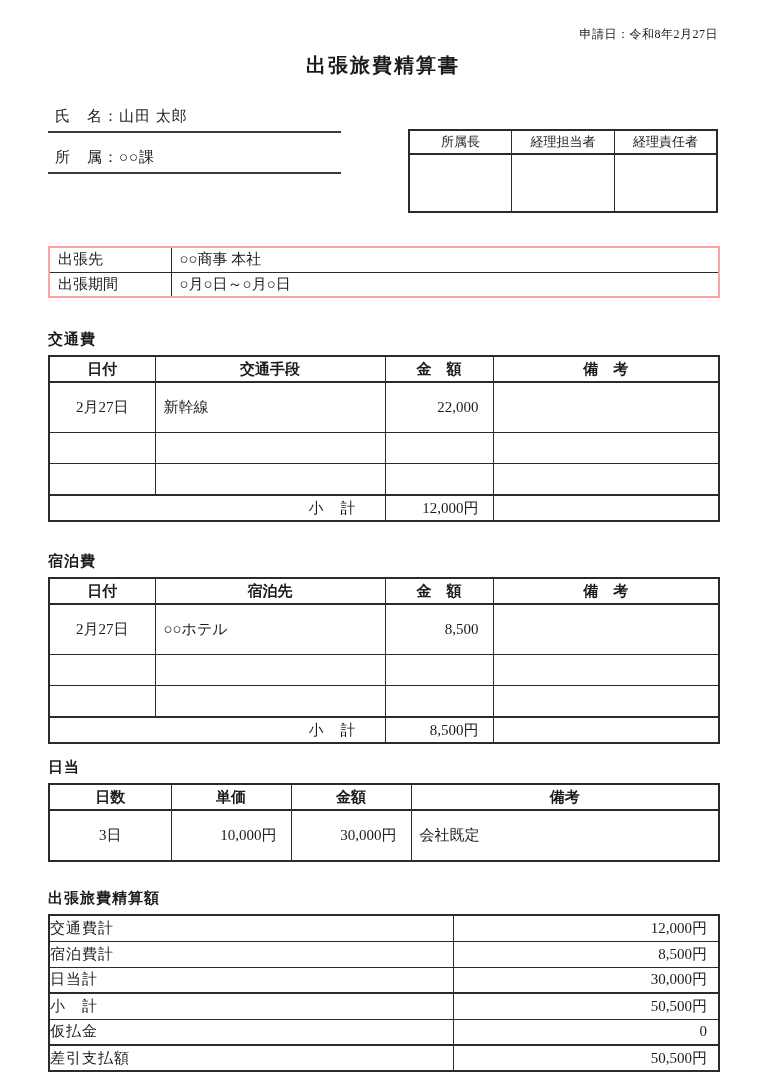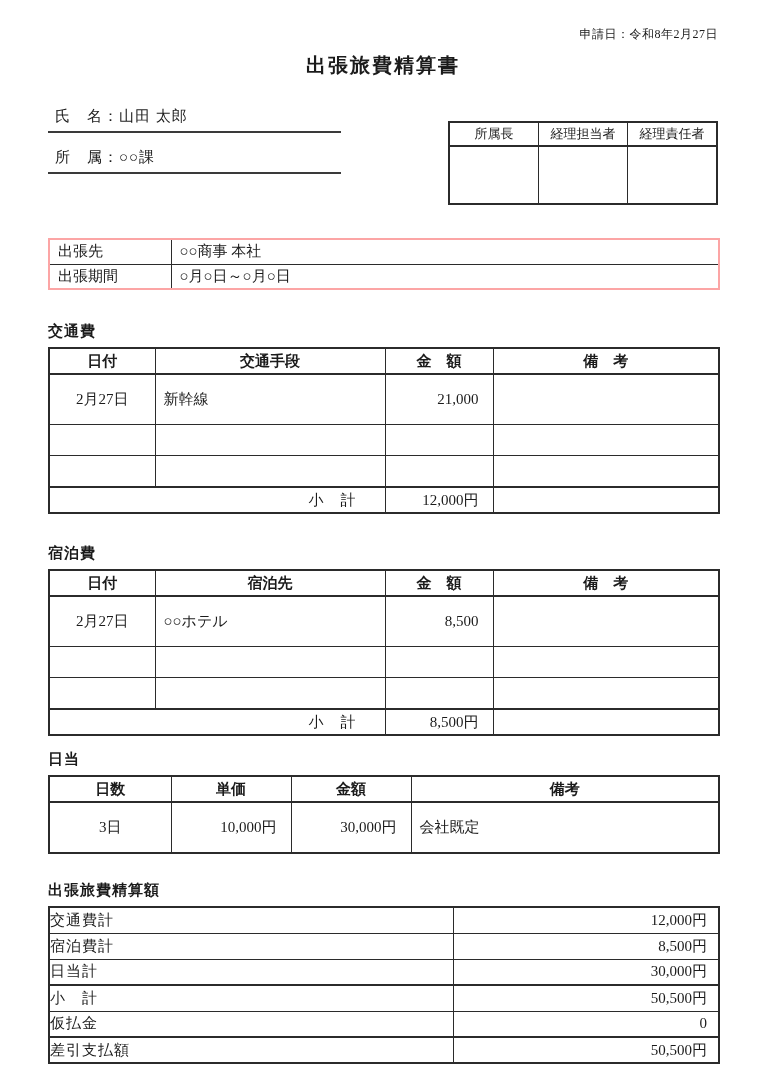--- a/index.html
+++ b/index.html
@@ -20,21 +20,21 @@
   .field {
     width: 293px; font-size: 15px;
     border-bottom: 2px solid #3a3a3a;
     padding: 2px 0 5px 7px; margin-bottom: 13px;
     letter-spacing: 1px; white-space: pre;
   }
 
   table { border-collapse: collapse; table-layout: fixed; }
   td, th { border: 1px solid #2b2b2b; font-size: 15px; overflow: hidden; white-space: nowrap; }
 
-  .stamp-table { width: 270px; margin-top: 18px; }
+  .stamp-table { width: 310px; margin-top: 26px; }
   .stamp-table { border: 2px solid #2b2b2b; }
   .stamp-table th { height: 24px; font-size: 13px; font-weight: normal; text-align: center; border-bottom: 2px solid #2b2b2b; }
   .stamp-table td { height: 58px; }
 
   .trip-table { width: 670px; margin-top: 33px; border: 2px solid #fca5a5; }
   .trip-table td { height: 25px; padding: 0 8px; text-align: left; }
 
   .section-title { font-size: 15px; font-weight: bold; letter-spacing: 1px; }
   .mt-transport { margin-top: 32px; }
   .mt-lodging   { margin-top: 30px; }
@@ -114,21 +114,21 @@
     <tbody>
         <tr>
       <th>日付</th>
       <th>交通手段</th>
       <th>金　額</th>
       <th>備　考</th>
     </tr>
     <tr>
       <td class="c">2月27日</td>
       <td class="l">新幹線</td>
-      <td class="r">21,000</td>
+      <td class="r">22,000</td>
       <td class="l"></td>
     </tr>
     <tr>
       <td class="c"></td>
       <td class="l"></td>
       <td class="r"></td>
       <td class="l"></td>
     </tr>
     <tr>
       <td class="c"></td>

